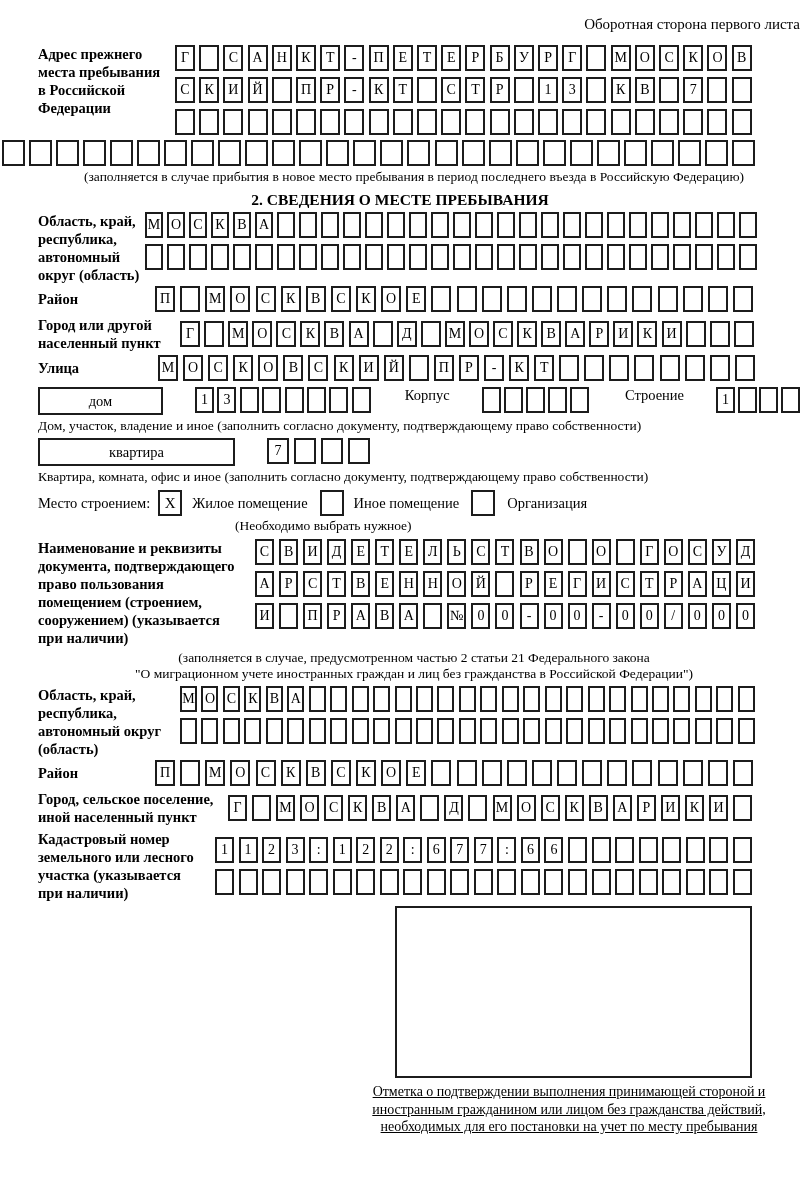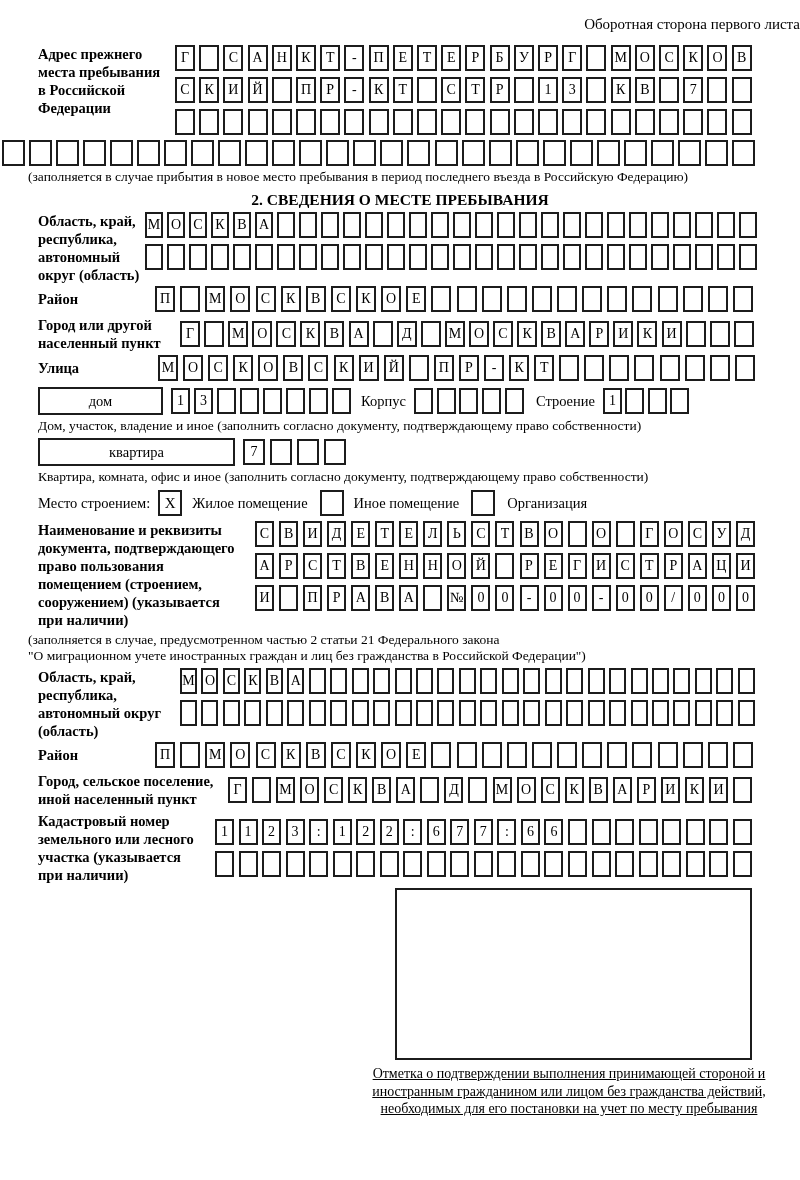--- a/index.html
+++ b/index.html
@@ -36,24 +36,24 @@
   .cr-kad   { width:537px; } .cr-kad .cell { width:19px; }
   .cr-dom8  { width:180px; } .cr-dom8 .cell { width:19px; }
   .cr-dom5  { width:110px; } .cr-dom5 .cell { width:19px; }
   .cr-dom4  { width:86px; }  .cr-dom4 .cell { width:19px; }
   .cr-kv    { width:103px; } .cr-kv .cell { width:22px; }
   
   .w-prev { width:137px; }  .w-obl { width:107px; }  .w-raion { width:117px; }
   .w-gorod { width:142px; } .w-ul { width:120px; }   .w-doc { width:217px; }
   .w-fobl { width:142px; }  .w-fgorod { width:190px; } .w-kad { width:177px; }
   .h-obl { height:72px; } .h-doc { height:108px; } .h-fobl { height:72px; } .h-kad { height:72px; }
-  .caption { margin-top:3px; text-align:left; font-size:13.5px; line-height:16px;padding-left:28px; }
+  .caption { margin-top:3px; text-align:center; font-size:13.5px; line-height:16px;padding-left:28px; }
   .caption-left { margin-top:3px; margin-left:38px; font-size:13.5px; line-height:16px; }
   .sec-title { margin-top:5px; text-align:center; font-weight:bold; font-size:15.5px; line-height:19px; }
-  .domrow { display:flex; align-items:center; margin-left:38px; margin-top:6px; }
+  .domrow { display:flex; margin-left:38px; margin-top:6px;gap:24px; }
   .bigbox { flex:none; border:2px solid #1c1c1c; height:28px; display:flex; align-items:center; justify-content:center; font-size:14.5px; background:#fff; }
   .dombox { width:125px; } .kvbox { width:197px; }
   .inl { flex:none; font-size:14.5px; }
   .gap8 { margin-left:8px; } .gap10 { margin-left:10px; } .gap12 { margin-left:12px; }
   .mestorow { display:flex; align-items:center; margin-left:38px; margin-top:5px; }
   .chk { flex:none; width:24px; height:26px; border:2px solid #1c1c1c; display:flex; align-items:center; justify-content:center; font-size:15px; background:#fff; }
   .mnote { margin-left:235px; margin-top:2px; font-size:13.5px; line-height:16px; }
   .m2 { margin-top:2px; } .m3 { margin-top:3px; } .m4 { margin-top:4px; } .m5 { margin-top:5px; } .m12 { margin-top:12px; }
   .stampbox { margin-left:395px; margin-top:4px; width:357px; height:172px; border:2px solid #1c1c1c; background:#fff; }
   .stampnote { margin-left:365px; margin-top:5px; width:408px; text-align:center; font-size:14px; line-height:17.5px;text-decoration:underline; }
@@ -388,20 +388,21 @@
 
   <div class="mestorow">
     <span class="inl">Место строением:</span>
     <div class="chk gap8">X</div>
     <span class="inl gap10">Жилое помещение</span>
     <div class="chk gap12"></div>
     <span class="inl gap10">Иное помещение</span>
     <div class="chk gap12"></div>
     <span class="inl gap12">Организация</span>
   </div>
+  <div class="mnote">(Необходимо выбрать нужное)</div>
 
   <div class="field m5 h-doc">
     <div class="flabel w-doc">Наименование и реквизиты
 документа, подтверждающего
 право пользования
 помещением (строением,
 сооружением) (указывается
 при наличии)</div>
     <div class="cellcol">
       <div class="cellrow cr-doc">

